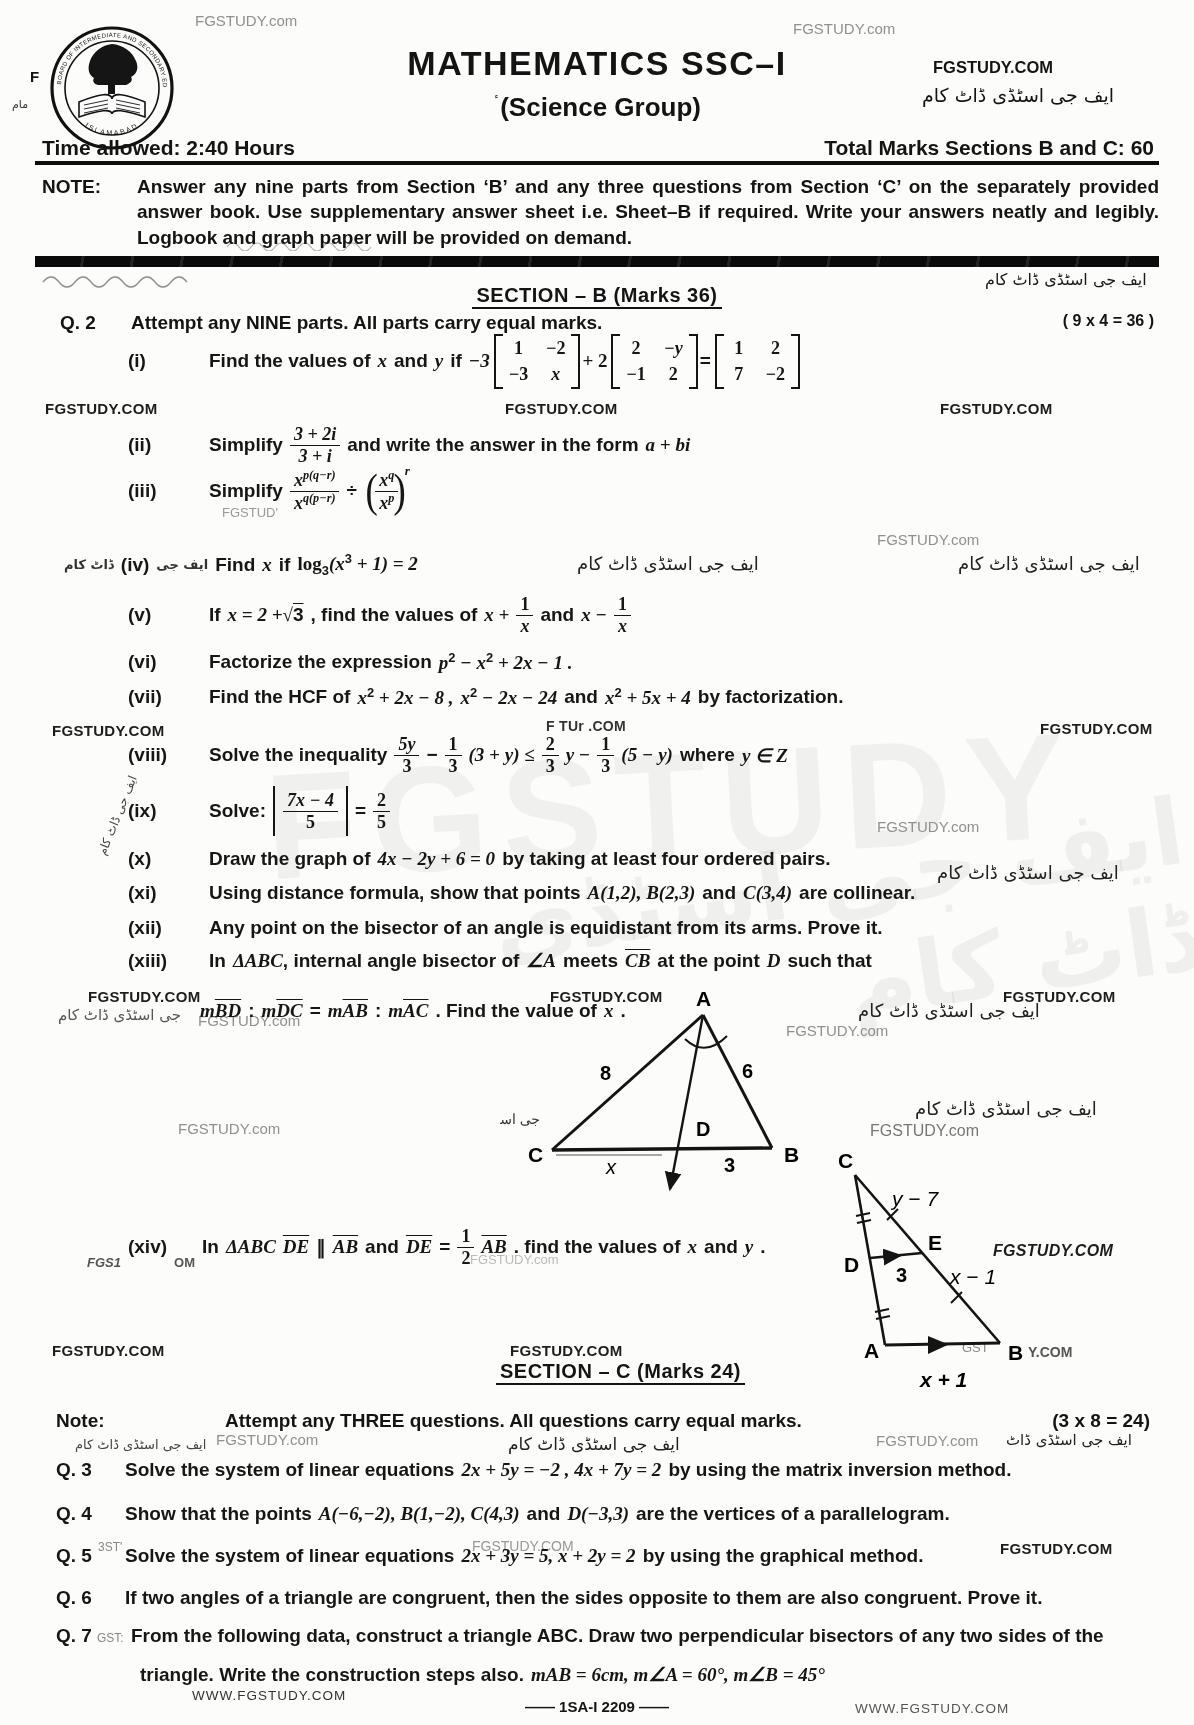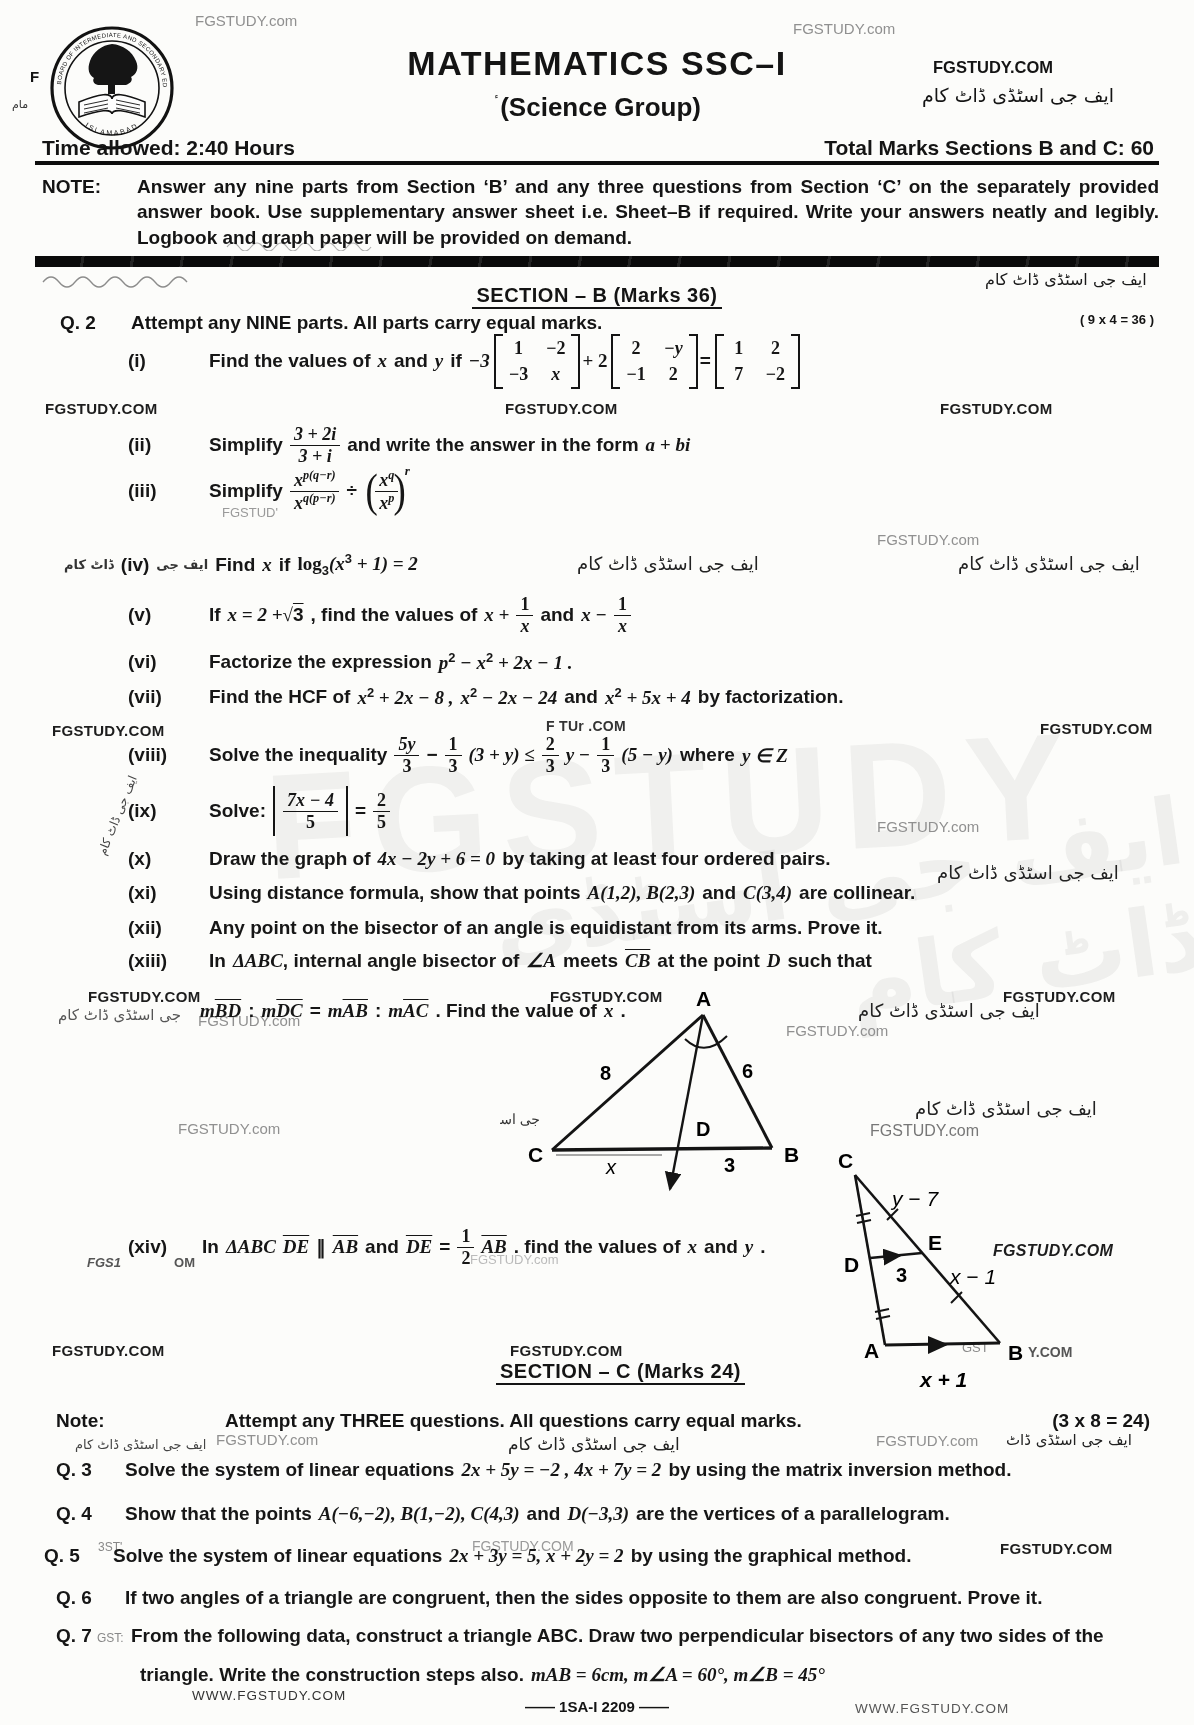--- a/index.html
+++ b/index.html
@@ -116,21 +116,21 @@
     <path d="M3,10 q8,-10 16,0 t16,0 t16,0 t16,0 t16,0 t16,0 t16,0 t16,0 t16,0" fill="none" stroke="#6f6f6f" stroke-width="1.3" opacity="0.8"></path>
   </svg>
   <div class="wm-urdu" style="left:985px; top:270px; font-size:16px; color:#1a1a1a;">ایف جی اسٹڈی ڈاٹ کام</div>
 
   <div class="center sec-head" style="top:284px;">
     <span>SECTION – B (Marks 36)</span>
   </div>
 
   <div class="abs" style="left:60px; top:312px; font-size:19px; font-weight:bold;">Q. 2</div>
   <div class="abs" style="left:131px; top:312px; font-size:19px; font-weight:bold;">Attempt any NINE parts. All parts carry equal marks.</div>
-  <div class="rgt" style="right:40px; top:312px; font-size:13px; font-weight:bold;">( 9 x 4 = 36 )</div>
+  <div class="rgt" style="right:40px; top:312px; font-size:16px; font-weight:bold;">( 9 x 4 = 36 )</div>
 
   <div class="mrow" style="left:128px; top:332px; height:58px;">
     <span class="plabel">(i)</span>
     <span>Find the values of</span>
     <span class="mi">x</span>
     <span>and</span>
     <span class="mi">y</span>
     <span>if</span>
     <span class="mi" style="margin-right:2px;">−3</span>
     <span class="mat">
@@ -480,21 +480,21 @@
     <span>Show that the points</span>
     <span class="mi">A(−6,−2), B(1,−2), C(4,3)</span>
     <span>and</span>
     <span class="mi">D(−3,3)</span>
     <span>are the vertices of a parallelogram.</span>
   </div>
 
   <div class="wm-gray" style="left:472px; top:1538px; font-size:14px; color:#999; z-index:1;">FGSTUDY.COM</div>
   <div class="wm-caps" style="left:1000px; top:1540px;">FGSTUDY.COM</div>
   <div class="wm-gray" style="left:98px; top:1540px; font-size:12px; color:#888;">3ST'</div>
-  <div class="mrow" style="left:44px; top:1545px;">
+  <div class="mrow" style="left:56px; top:1545px;">
     <span class="plabel" style="width:62px; font-weight:bold;">Q. 5</span>
     <span>Solve the system of linear equations</span>
     <span class="mi">2x + 3y = 5, x + 2y = 2</span>
     <span>by using the graphical method.</span>
   </div>
 
   <div class="mrow" style="left:56px; top:1587px;">
     <span class="plabel" style="width:62px; font-weight:bold;">Q. 6</span>
     <span>If two angles of a triangle are congruent, then the sides opposite to them are also congruent. Prove it.</span>
   </div>

